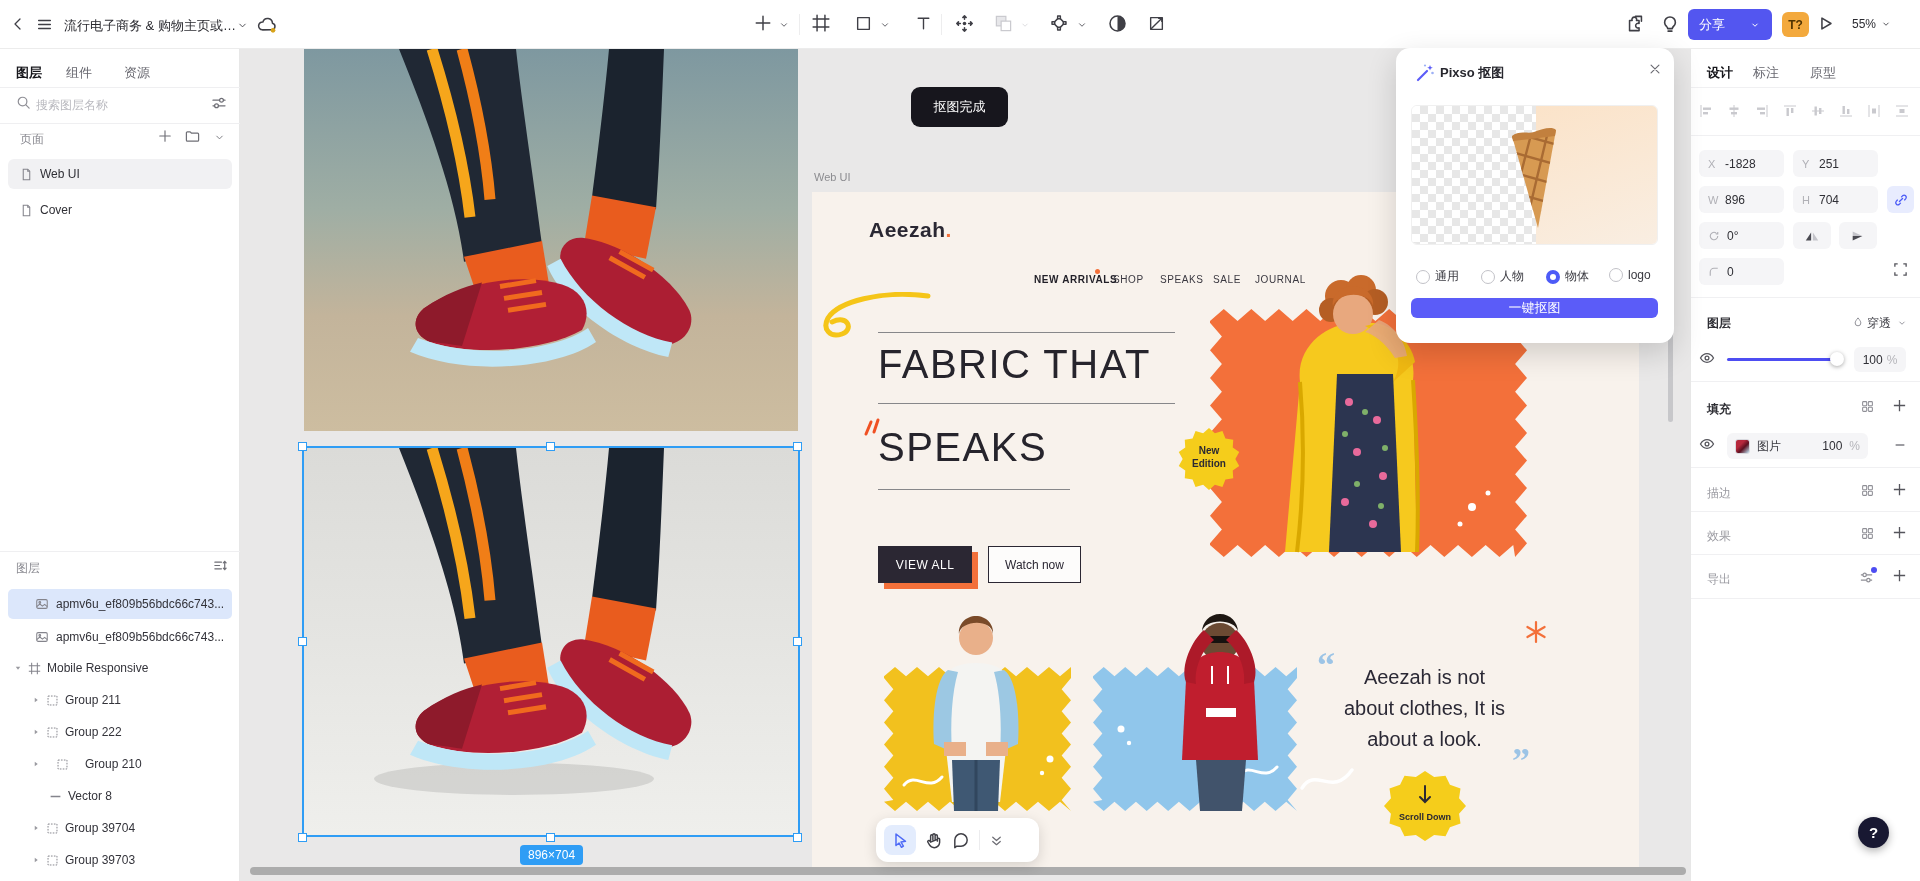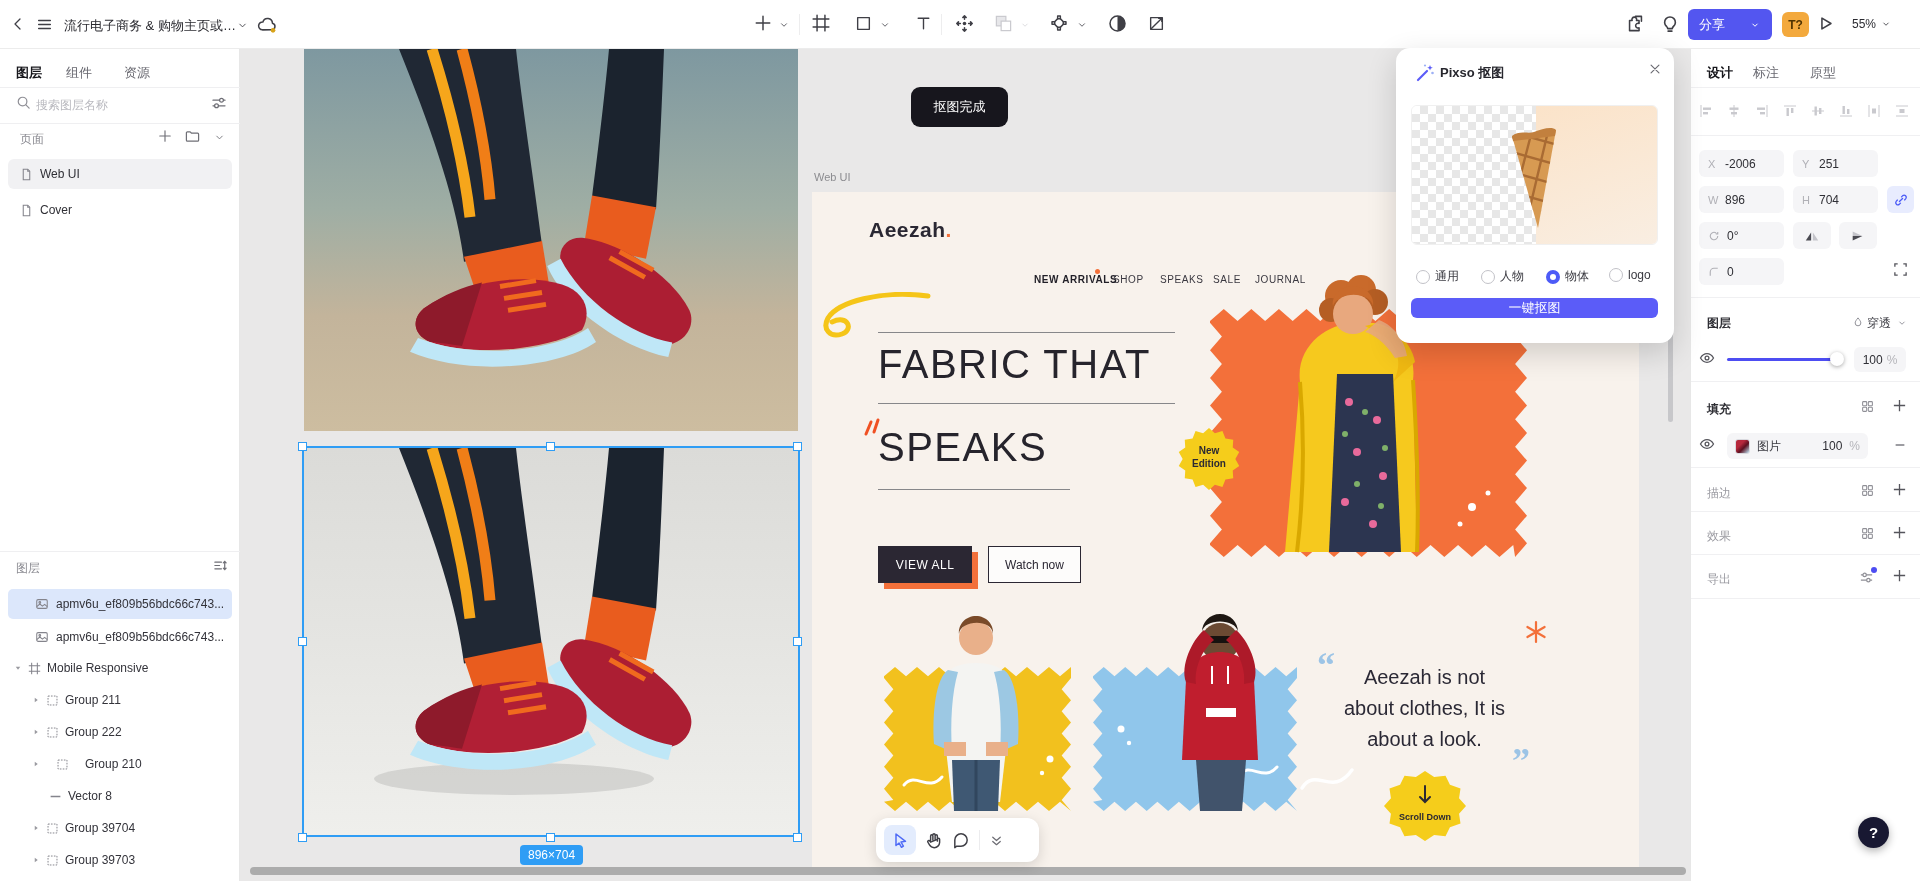--- a/index.html
+++ b/index.html
@@ -715,21 +715,21 @@
         </svg>
       <svg width="16" height="16" viewBox="0 0 16 16">
           <path d="M2 3h12M2 13h12" stroke="currentColor"></path>
           <rect x="5.5" y="6" width="5" height="4" fill="currentColor"></rect>
         </svg>
     </div>
     <div class="rdiv" style="top:86px"></div>
 
     <div class="inp" style="left:8px;top:101px">
         <span class="lb">X</span>
-        <span class="vl">-2006</span>
+        <span class="vl">-1828</span>
       </div>
     <div class="inp" style="left:102px;top:101px">
         <span class="lb">Y</span>
         <span class="vl">251</span>
       </div>
     <div class="inp" style="left:8px;top:137px">
         <span class="lb">W</span>
         <span class="vl">896</span>
       </div>
     <div class="inp" style="left:102px;top:137px">

